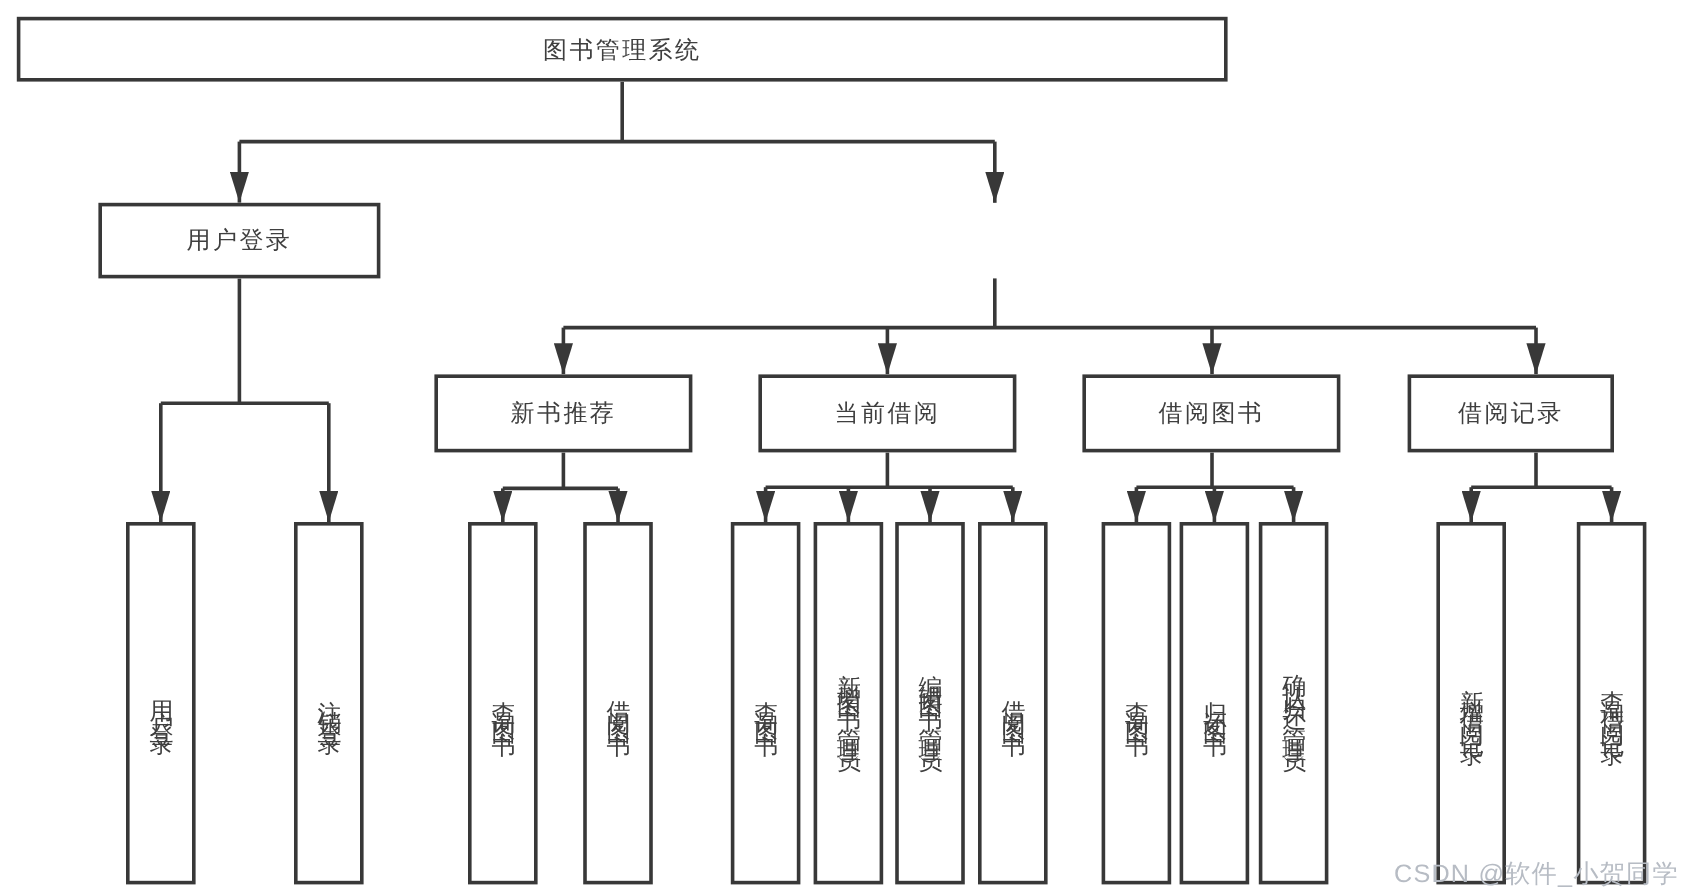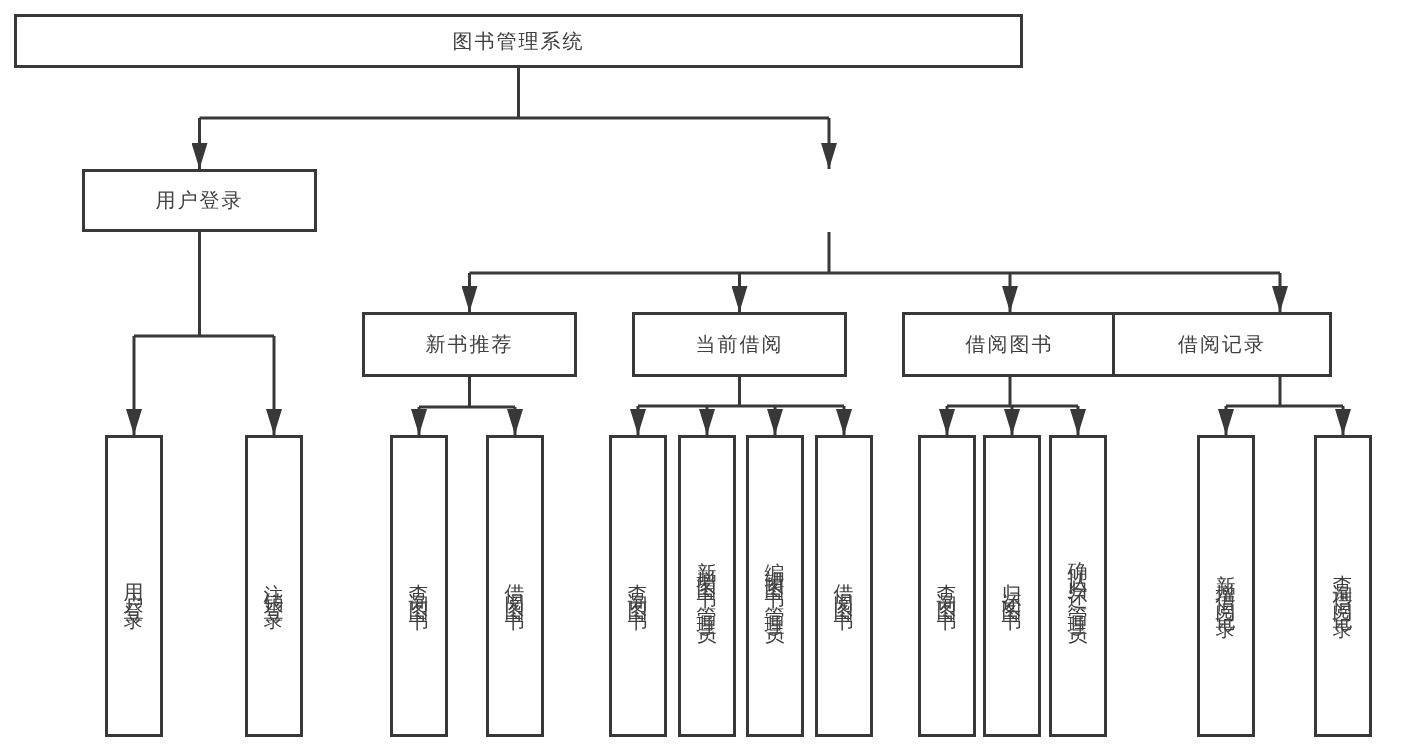--- a/index.html
+++ b/index.html
@@ -128,21 +128,21 @@
 
   <div class="node" style="left:82px; top:169px; width:235px; height:63px;">用户登录</div>
 
 
   <div class="node" style="left:362px; top:312px; width:215px; height:65px;">新书推荐</div>
 
   <div class="node" style="left:632px; top:312px; width:215px; height:65px;">当前借阅</div>
 
   <div class="node" style="left:902px; top:312px; width:215px; height:65px;">借阅图书</div>
 
-  <div class="node" style="left:1112px; top:312px; width:220px; height:65px;text-align:center;">借阅记录</div>
+  <div class="node" style="left:1173px; top:312px; width:172px; height:65px;text-align:center;">借阅记录</div>
 
   <div class="leaf" style="left:105px;">用户登录</div>
 
   <div class="leaf" style="left:245px;">注销登录</div>
 
   <div class="leaf" style="left:390px;">查询图书</div>
 
   <div class="leaf" style="left:486px;">借阅图书</div>
 
   <div class="leaf" style="left:609px;">查询图书</div>
@@ -156,14 +156,15 @@
   <div class="leaf" style="left:918px;">查询图书</div>
 
   <div class="leaf" style="left:983px;">归还图书</div>
 
   <div class="leaf" style="left:1049px;">确认归还（管理员）</div>
 
   <div class="leaf" style="left:1197px;">新增借阅记录</div>
 
   <div class="leaf" style="left:1314px;">查询借阅记录</div>
 
+  <div id="watermark">CSDN @软件_小贺同学</div>
 
 </div>
 
 </body></html>

